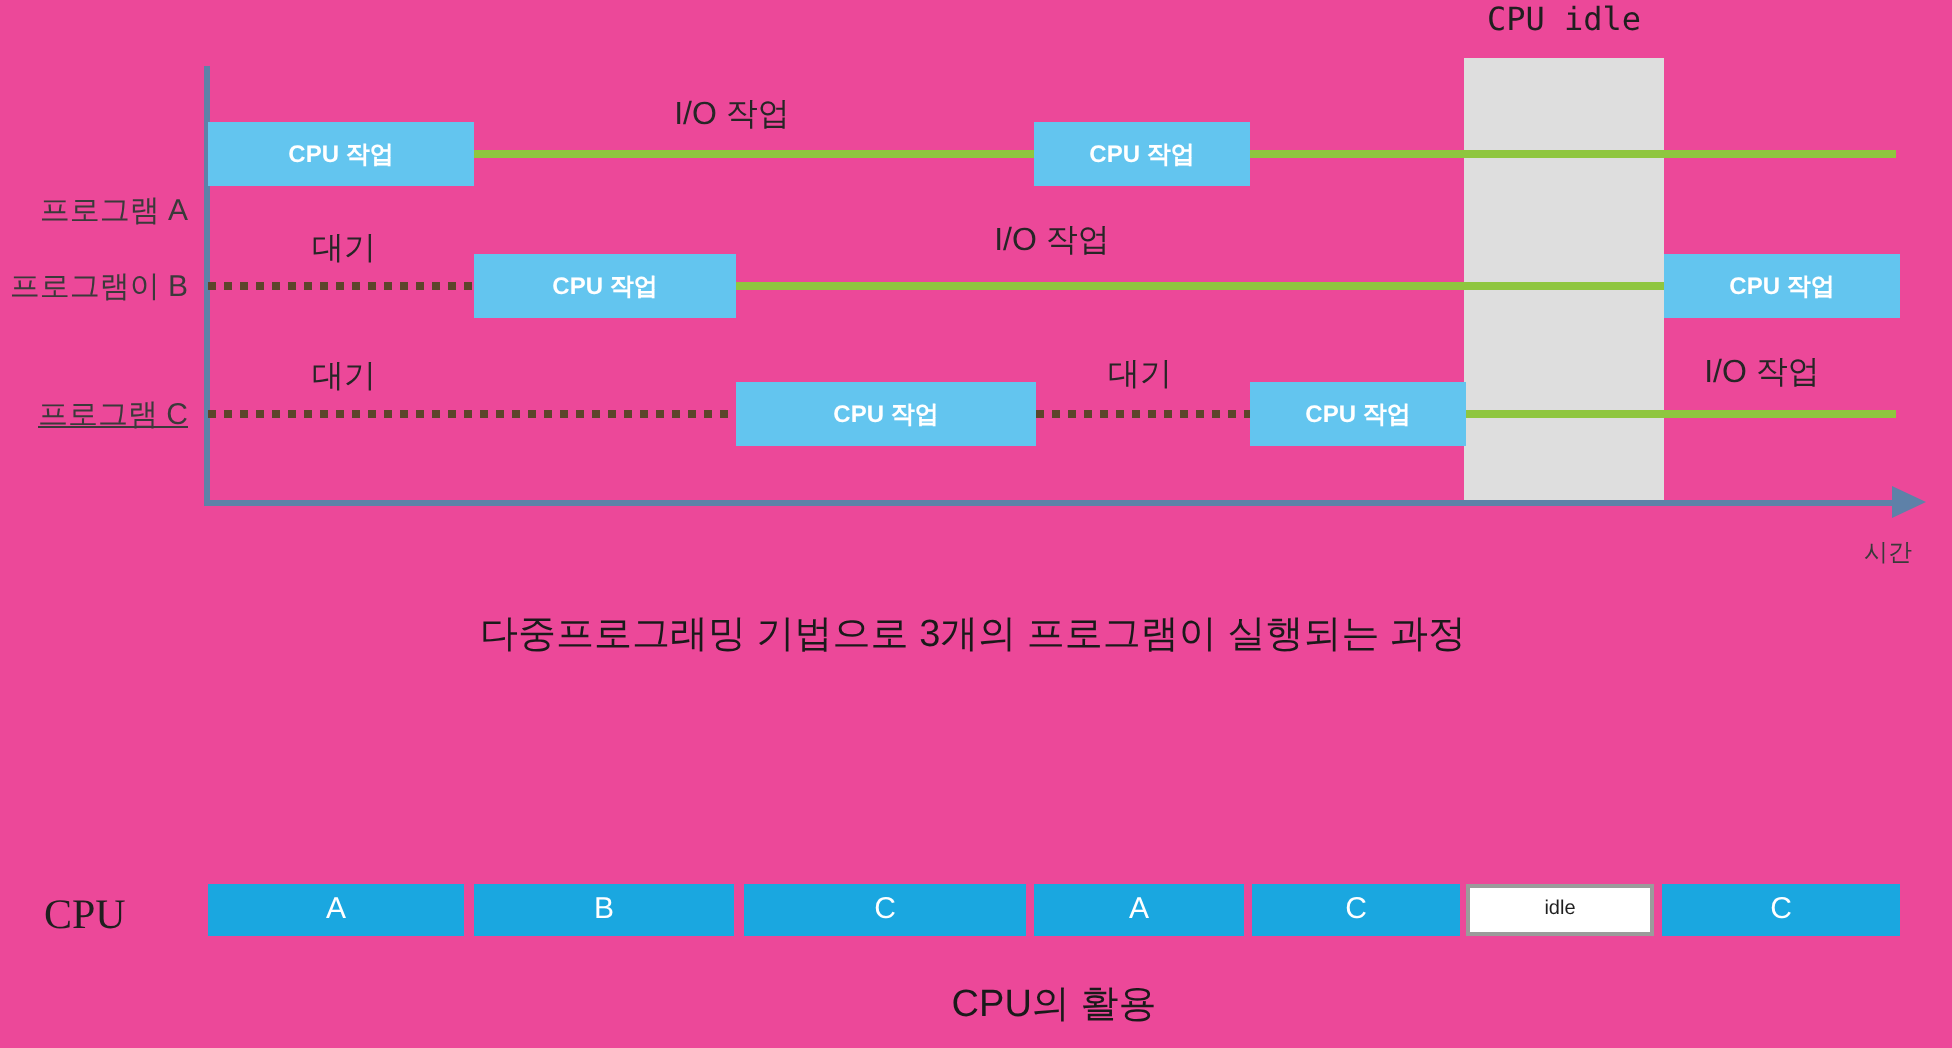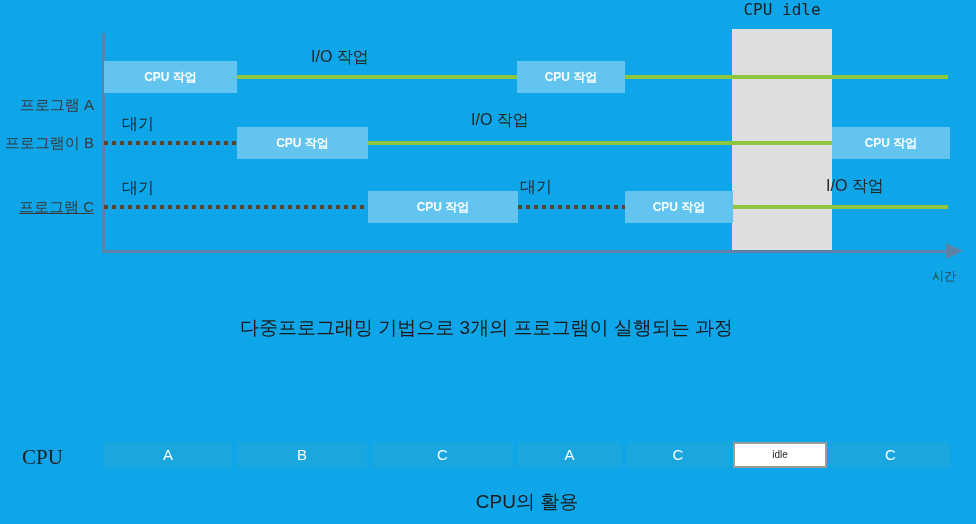--- a/index.html
+++ b/index.html
@@ -1,17 +1,17 @@
 <!DOCTYPE html>
 <html><head>
 <meta charset="utf-8">
 <style>
   html,body{margin:0;padding:0;background:#ffffff;}
   body{font-family:"Liberation Sans","DejaVu Sans",sans-serif;}
-  #stage{position:relative;width:976px;height:524px;background:#0ea5e9;overflow:hidden;}
+  #stage{position:relative;width:976px;height:524px;background:#ec4899;overflow:hidden;}
 
   
   .y-axis{position:absolute;left:102px;top:33px;width:3px;height:219px;background:#5E81A8;}
   .x-axis{position:absolute;left:102px;top:250px;width:846px;height:3px;background:#5E81A8;}
   .x-arrow{position:absolute;left:946px;top:243px;width:0;height:0;
            border-top:8px solid transparent;border-bottom:8px solid transparent;
            border-left:17px solid #5E81A8;}
 
   
   .idle-region{position:absolute;left:732px;top:29px;width:100px;height:223px;background:#DEDEDE;}
@@ -19,21 +19,21 @@
                      font-family:"DejaVu Sans Mono","Liberation Mono",monospace;
                      font-size:16px;color:#1F1F1F;}
 
   
   .row-label{position:absolute;left:0;width:94px;text-align:right;font-size:15px;color:#3A3A3A;}
   .task-box{position:absolute;height:32px;background:#63C5EF;color:#ffffff;
             font-size:12px;font-weight:bold;text-align:center;line-height:32px;}
   .io-line{position:absolute;height:4px;background:#8FC63F;}
   .wait-line{position:absolute;height:4px;
              background:repeating-linear-gradient(90deg,#5D452B 0 4px,transparent 4px 8px);}
-  .seg-label{position:absolute;width:110px;text-align:left;font-size:16px;color:#262626;}
+  .seg-label{position:absolute;width:110px;text-align:center;font-size:16px;color:#262626;}
 
   .row-a-label{top:68px;margin-top:28px;}  .row-b-label{top:134px;}  .row-c-label{top:198px;text-decoration:underline;}
 
   .box-a1{left:104px;top:61px;width:133px;}
   .line-a {left:237px;top:75px;width:711px;}
   .box-a2{left:517px;top:61px;width:108px;}
   .io-a  {left:311px;top:47px;}
 
   .wait-b{left:104px;top:141px;width:133px;}
   .waitlbl-b{left:122px;top:114px;width:100px;}
@@ -47,21 +47,21 @@
   .box-c1{left:368px;top:191px;width:150px;}
   .wait-c2{left:518px;top:205px;width:107px;}
   .waitlbl-c2{left:520px;top:177px;width:100px;}
   .box-c2{left:625px;top:191px;width:108px;}
   .line-c{left:733px;top:205px;width:215px;}
   .io-c  {left:826px;top:176px;}
 
   .time-label{position:absolute;left:876px;top:268px;width:80px;text-align:right;
               font-size:12px;color:#3A3A3A;}
 
-  .caption-1{position:absolute;left:0;top:315px;width:973px;text-align:center;
+  .caption-1{position:absolute;left:0;top:304px;width:973px;text-align:center;
              font-size:19px;color:#1A1A1A;}
   .caption-2{position:absolute;left:104px;top:489px;width:846px;text-align:center;
              font-size:19px;color:#1A1A1A;}
 
   
   .cpu-label{position:absolute;left:22px;top:445px;font-size:21px;color:#1F1F1F;font-family:Liberation Serif, serif;}
   .bar-seg{position:absolute;top:442px;height:26px;background:#1AA7E0;color:#ffffff;
            font-size:15px;text-align:center;line-height:26px;}
   .bar-seg-idle{position:absolute;top:442px;height:26px;background:#ffffff;
                 border:2px solid #9B9B9B;box-sizing:border-box;color:#1F1F1F;

